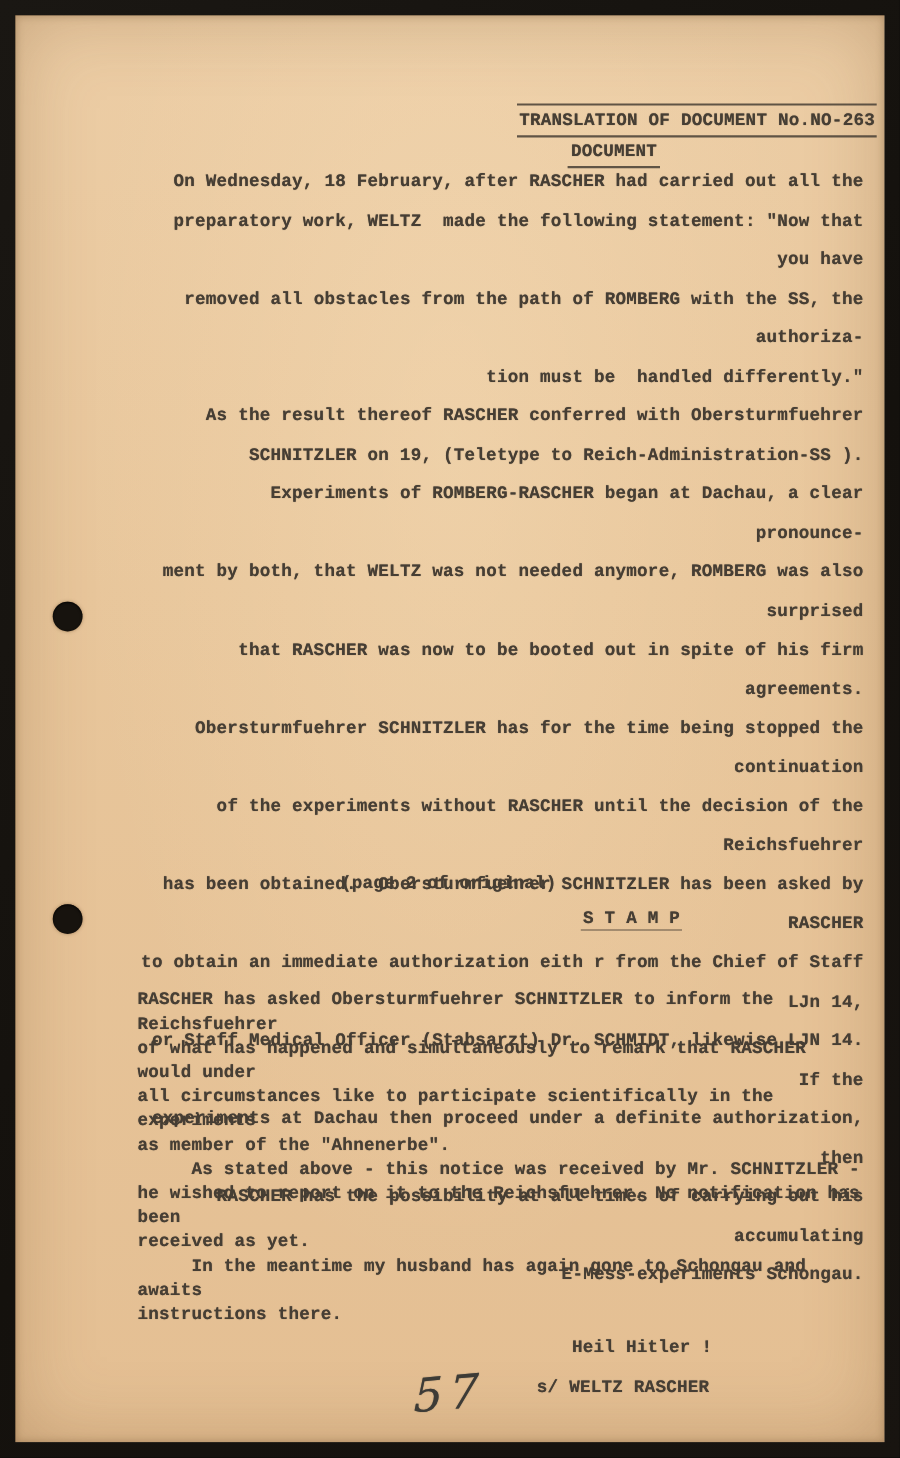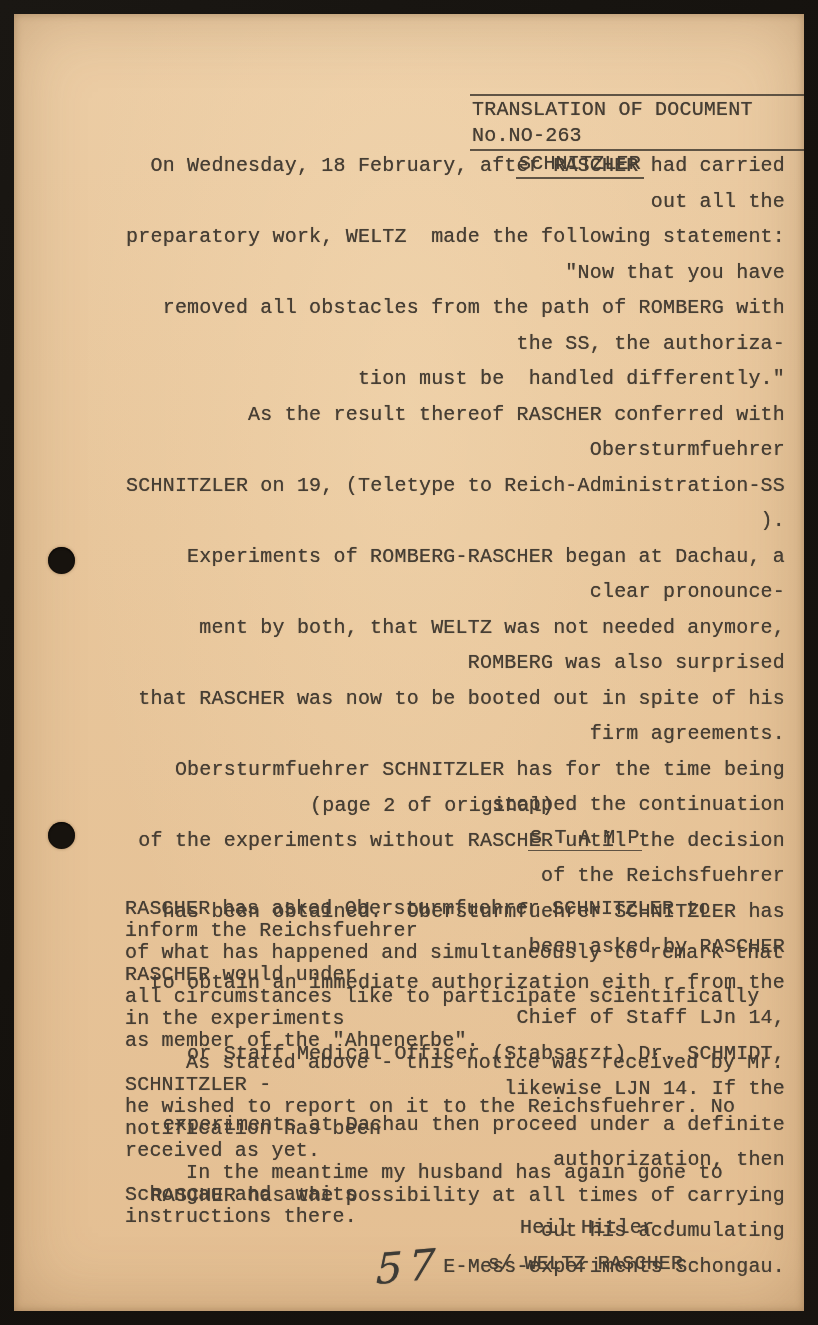--- a/index.html
+++ b/index.html
@@ -23,23 +23,24 @@
     bottom: 14px;
     background:
       radial-gradient(ellipse at 50% 30%, rgba(255,235,200,0.25) 0%, rgba(255,235,200,0) 60%),
       linear-gradient(180deg, #eccda5 0%, #e8c69b 40%, #e4bf93 100%);
     box-shadow:
       inset 0 0 70px rgba(122, 82, 44, 0.30),
       inset 0 0 8px rgba(90, 60, 30, 0.35);
   }
   .ink {
     color: #463e34;
-    font-size: 20px;
+    font-size: 16px;
     letter-spacing: 0.2px;
     text-shadow: 0 0 0.7px rgba(74, 64, 52, 0.85);
+    font-weight: bold;
   }
   .header {
     position: absolute;
     left: 456px;
     top: 80px;
     line-height: 26px;
   }
   .header .line1 {
     display: inline-block;
     border-top: 2px solid rgba(70, 62, 52, 0.85);
@@ -127,21 +128,21 @@
 <body>
 
 <div class="canvas">
   <div class="paper">
 
     <div class="header ink">
       <div>
         <span class="line1">TRANSLATION OF DOCUMENT No.NO-263</span>
       </div>
       <div>
-        <span class="line2">SCHNITZLER</span>
+        <span class="line2">DOCUMENT</span>
       </div>
     </div>
 
     <div class="body-block block1 ink">On Wednesday, 18 February, after RASCHER had carried out all the
 preparatory work, WELTZ  made the following statement: "Now that you have
 removed all obstacles from the path of ROMBERG with the SS, the authoriza-
 tion must be  handled differently."
      As the result thereof RASCHER conferred with Obersturmfuehrer
 SCHNITZLER on 19, (Teletype to Reich-Administration-SS ).
      Experiments of ROMBERG-RASCHER began at Dachau, a clear pronounce-

